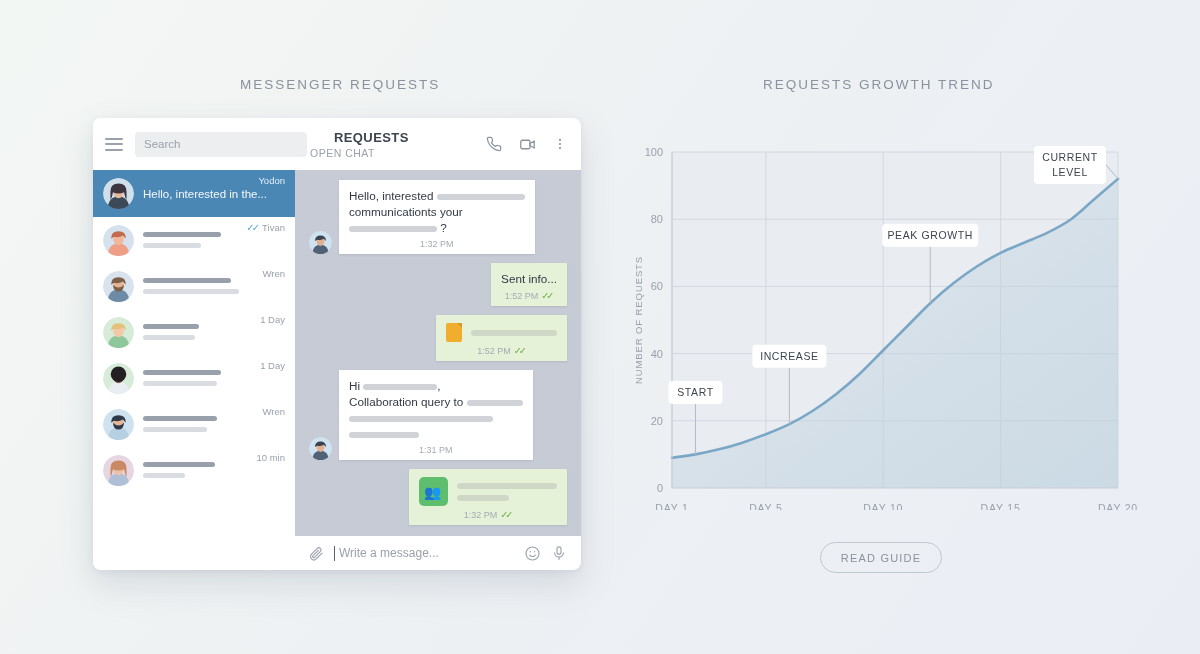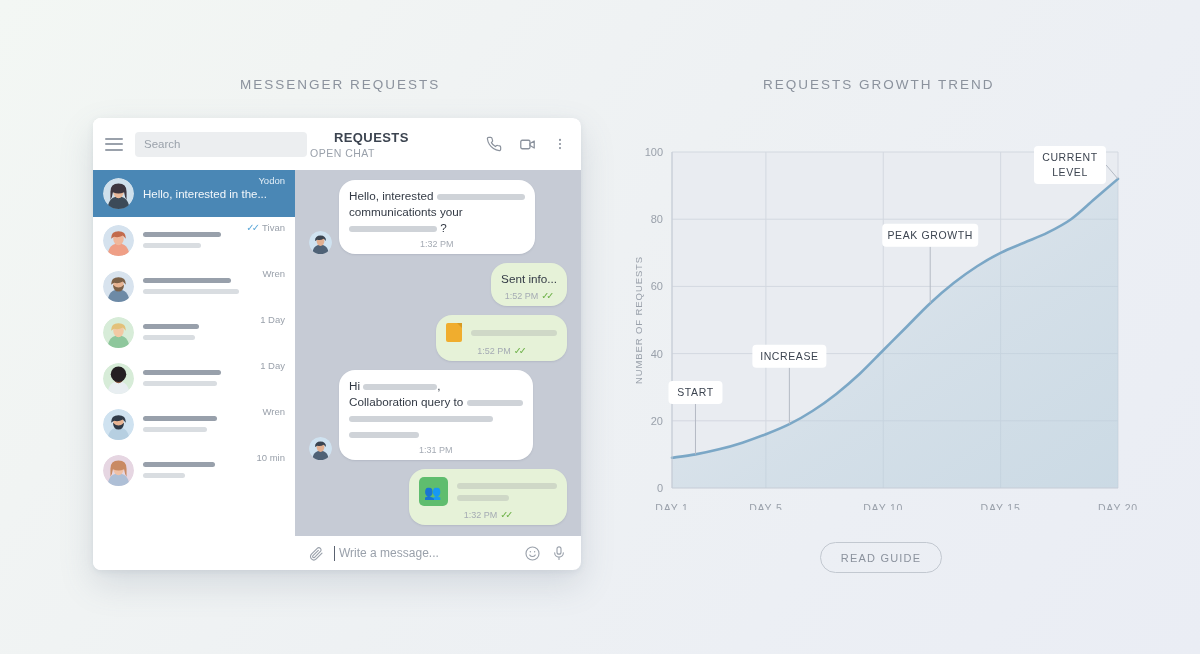--- a/index.html
+++ b/index.html
@@ -78,21 +78,21 @@
   #chat-head .tt { flex: 1; }
   #chat-title { font-size: 13px; font-weight: bold; color: #3c4450; letter-spacing: .4px; padding-left: 24px; }
   #chat-sub { font-size: 10.5px; color: #9aa1ab; letter-spacing: .5px; margin-top: 2px; }
   .hicon { margin-left: 17px; color: #8b929d; display: flex; align-items: center; cursor: pointer; }
 
   #msgs { flex: 1; position: relative; padding: 10px 14px 6px 14px; overflow: hidden; }
   .row { display: flex; align-items: flex-end; margin-bottom: 9px; }
   .row.out { justify-content: flex-end; }
   .row .msg-av { width: 23px; height: 23px; border-radius: 50%; flex: none; margin-right: 7px; overflow: hidden; position: relative; }
   .bub {
-    border-radius: 16px; padding: 8px 10px 5px 10px; position: relative;
+    border-radius: 0; padding: 8px 10px 5px 10px; position: relative;
     box-shadow: 0 1px 2px rgba(60,70,90,.13); max-width: 214px;
   }
   .bub.in  { background: #ffffff; }
   .bub.out { background: #e6f2d8; }
   .bub .txt { font-size: 11.7px; color: #333a45; line-height: 16px; }
   .bub .gbar { height: 6px; border-radius: 3px; background: #cfd3d8; display: inline-block; vertical-align: middle; }
   .bub.out .gbar { background: #cfd8c7; }
   .meta { display: flex; justify-content: center; align-items: center; gap: 3px; margin-top: 3px; font-size: 9px; color: #a5abb4; }
   .meta .ticks { font-size: 9.5px; color: #6fb24a; letter-spacing: -3px; }
   .fileicon { width: 16px; height: 19px; background: #f0ad2e; border-radius: 2px; flex: none; position: relative; }

